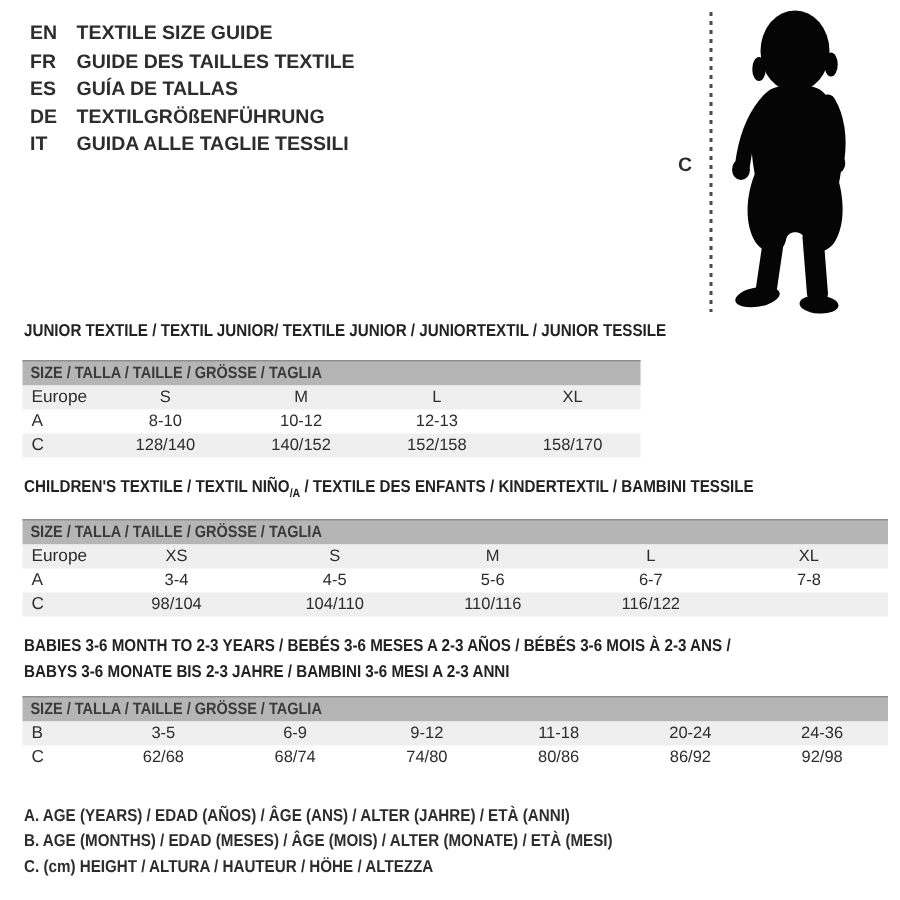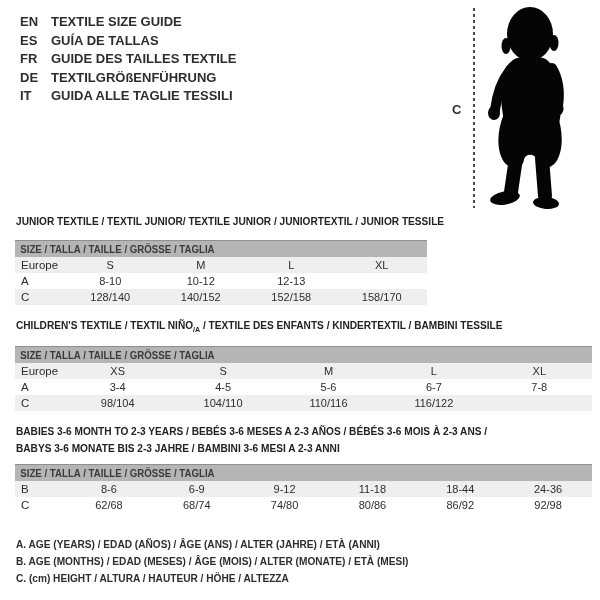--- a/index.html
+++ b/index.html
@@ -56,26 +56,26 @@
 <body>
 
 <div class="page">
 
   <div class="lang-block">
     <div class="lang-row">
       <span class="lang-code">EN</span>
       <span class="lang-label">TEXTILE SIZE GUIDE</span>
     </div>
     <div class="lang-row">
+      <span class="lang-code">FR</span>
+      <span class="lang-label">GUIDE DES TAILLES TEXTILE</span>
+    </div>
+    <div class="lang-row">
       <span class="lang-code">ES</span>
       <span class="lang-label">GUÍA DE TALLAS</span>
-    </div>
-    <div class="lang-row">
-      <span class="lang-code">FR</span>
-      <span class="lang-label">GUIDE DES TAILLES TEXTILE</span>
     </div>
     <div class="lang-row">
       <span class="lang-code">DE</span>
       <span class="lang-label">TEXTILGRÖßENFÜHRUNG</span>
     </div>
     <div class="lang-row">
       <span class="lang-code">IT</span>
       <span class="lang-label">GUIDA ALLE TAGLIE TESSILI</span>
     </div>
   </div>
@@ -158,25 +158,25 @@
   <div class="table-title tt3 condensed">
     <div>BABIES 3-6 MONTH TO 2-3 YEARS / BEBÉS 3-6 MESES A 2-3 AÑOS / BÉBÉS 3-6 MOIS À 2-3 ANS /</div>
     <div>BABYS 3-6 MONATE BIS 2-3 JAHRE / BAMBINI 3-6 MESI A 2-3 ANNI</div>
   </div>
   <div class="size-table t3">
     <div class="size-header">
       <div class="condensed">SIZE / TALLA / TAILLE / GRÖSSE / TAGLIA</div>
     </div>
     <div class="trow cols6">
       <span class="cell rlabel">B</span>
-      <span class="cell">8-6</span>
+      <span class="cell">3-5</span>
       <span class="cell">6-9</span>
       <span class="cell">9-12</span>
       <span class="cell">11-18</span>
-      <span class="cell">18-44</span>
+      <span class="cell">20-24</span>
       <span class="cell">24-36</span>
     </div>
     <div class="trow cols6">
       <span class="cell rlabel">C</span>
       <span class="cell">62/68</span>
       <span class="cell">68/74</span>
       <span class="cell">74/80</span>
       <span class="cell">80/86</span>
       <span class="cell">86/92</span>
       <span class="cell">92/98</span>

